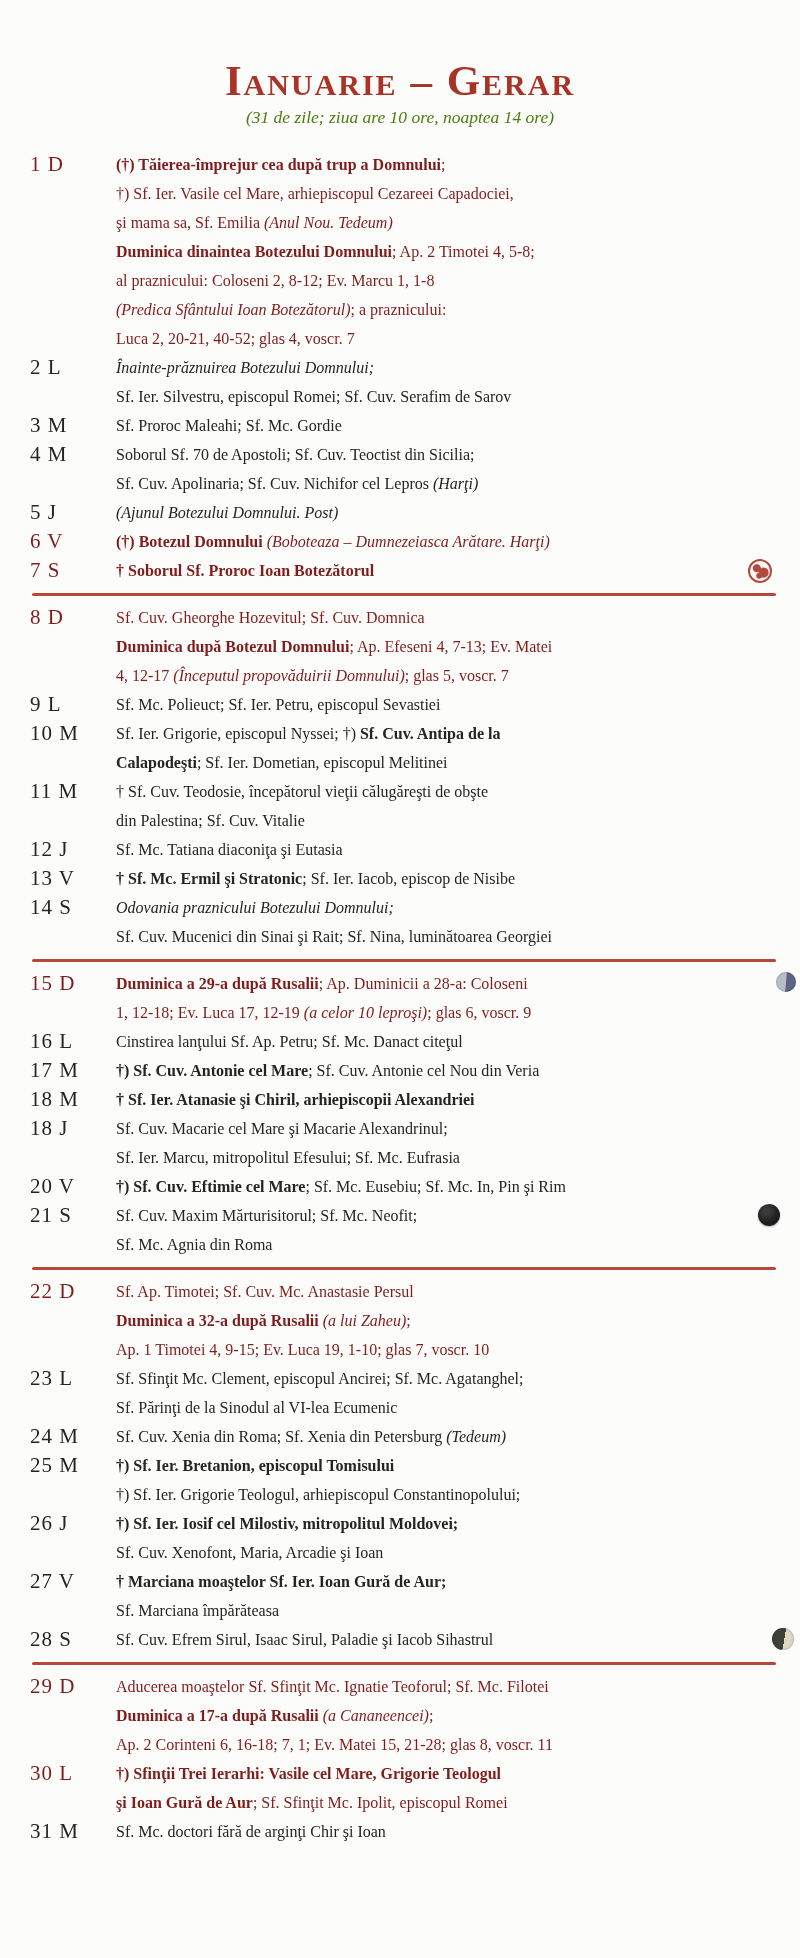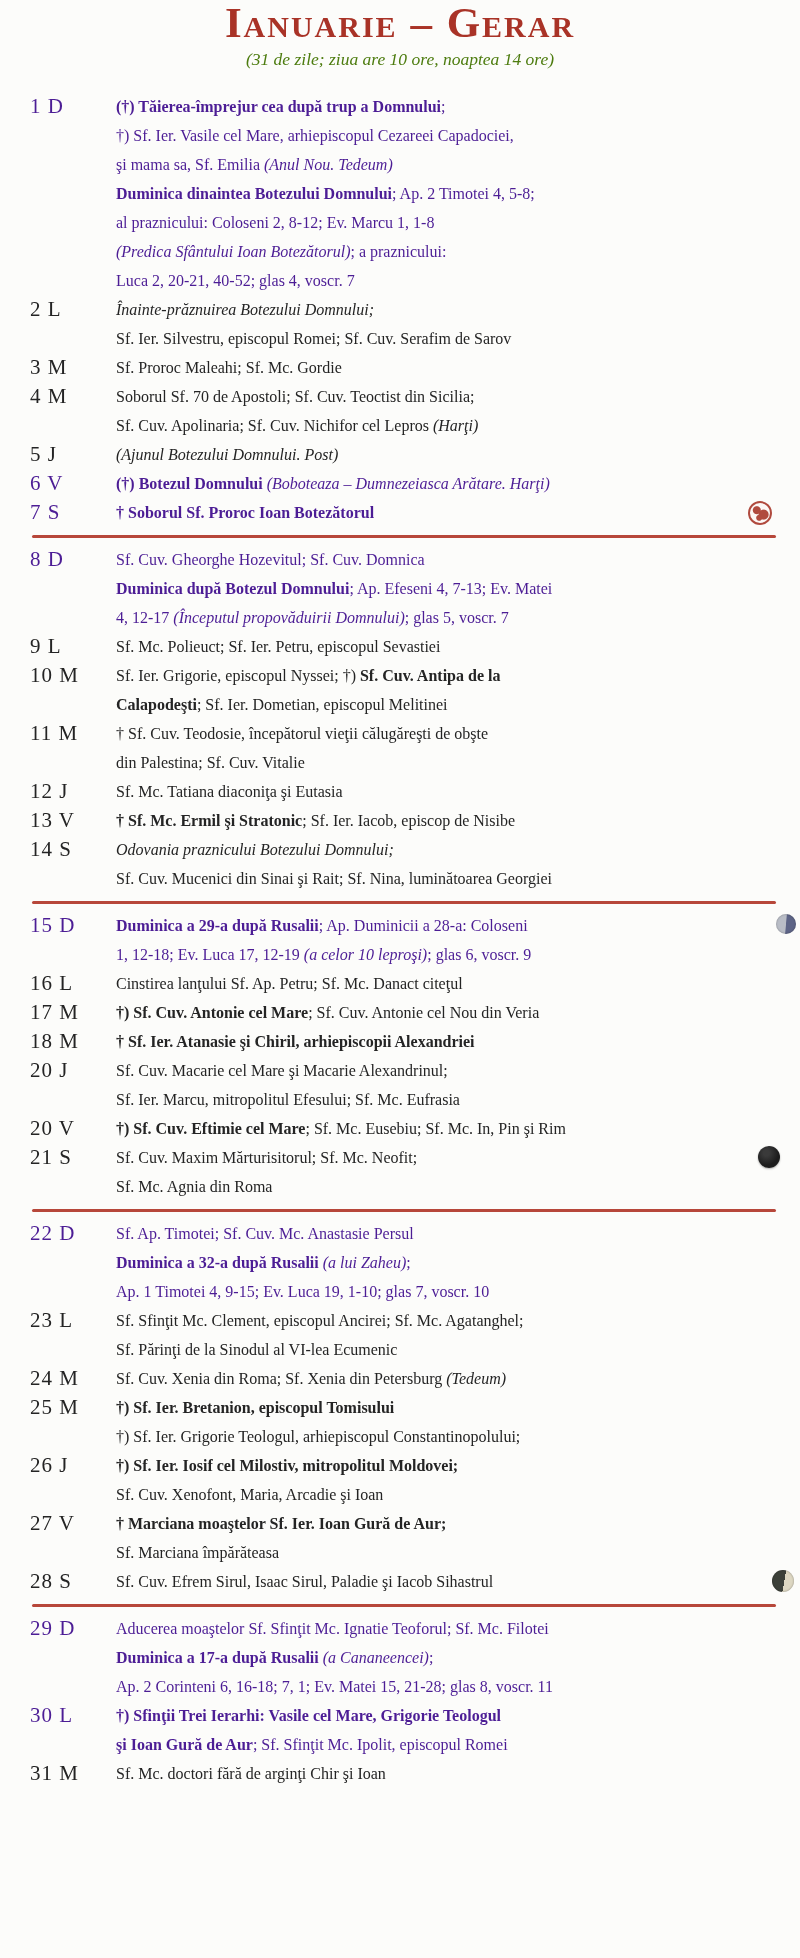--- a/index.html
+++ b/index.html
@@ -5,21 +5,21 @@
   html,body{margin:0;padding:0;background:#e9e9e7;}
   .page{
     position:relative;
     width:800px;height:1958px;
     margin:0 auto;
     background:#fcfcfa;
     font-family:"Liberation Serif","DejaVu Serif",serif;
     color:#242424;
     overflow:hidden;
   }
-  .header{ text-align:center; }
+  .header{ text-align:center; padding-top:58px; }
   .title{
     font-variant:small-caps;
     font-weight:bold;
     font-size:43px;
     letter-spacing:2px;
     color:#a93327;
     line-height:1.05;
   }
   .subtitle{
     font-style:italic;
@@ -36,21 +36,21 @@
     letter-spacing:1px;
     white-space:nowrap;
   }
   .lines{ flex:1 1 auto; min-width:0; }
   .line{
     position:relative;
     font-size:16px;
     line-height:29px;
     white-space:nowrap;
   }
-  .row.red, .row.red .day-label{ color:#4c1d95;font-family:Liberation Serif, serif; }
+  .row.red, .row.red .day-label{ color:#7f1d1d;font-family:Liberation Serif, serif; }
   .b{ font-weight:bold; }
   .i{ font-style:italic; }
   .separator{
     height:3px;
     background:#b7473a;
     margin:8px 14px 7px 2px;
     border-radius:2px;
   }
   
   .moon{
@@ -215,21 +215,21 @@
           <div class="line"><span class="b">†) Sf. Cuv. Antonie cel Mare</span><span>; Sf. Cuv. Antonie cel Nou din Veria</span></div>
         </div>
       </div>
       <div class="row">
         <div class="day-label">18 M</div>
         <div class="lines">
           <div class="line"><span class="b">† Sf. Ier. Atanasie şi Chiril, arhiepiscopii Alexandriei</span></div>
         </div>
       </div>
       <div class="row">
-        <div class="day-label">20 J</div>
+        <div class="day-label">18 J</div>
         <div class="lines">
           <div class="line"><span>Sf. Cuv. Macarie cel Mare şi Macarie Alexandrinul;</span></div>
           <div class="line"><span>Sf. Ier. Marcu, mitropolitul Efesului; Sf. Mc. Eufrasia</span></div>
         </div>
       </div>
       <div class="row">
         <div class="day-label">20 V</div>
         <div class="lines">
           <div class="line"><span class="b">†) Sf. Cuv. Eftimie cel Mare</span><span>; Sf. Mc. Eusebiu; Sf. Mc. In, Pin şi Rim</span></div>
         </div>

